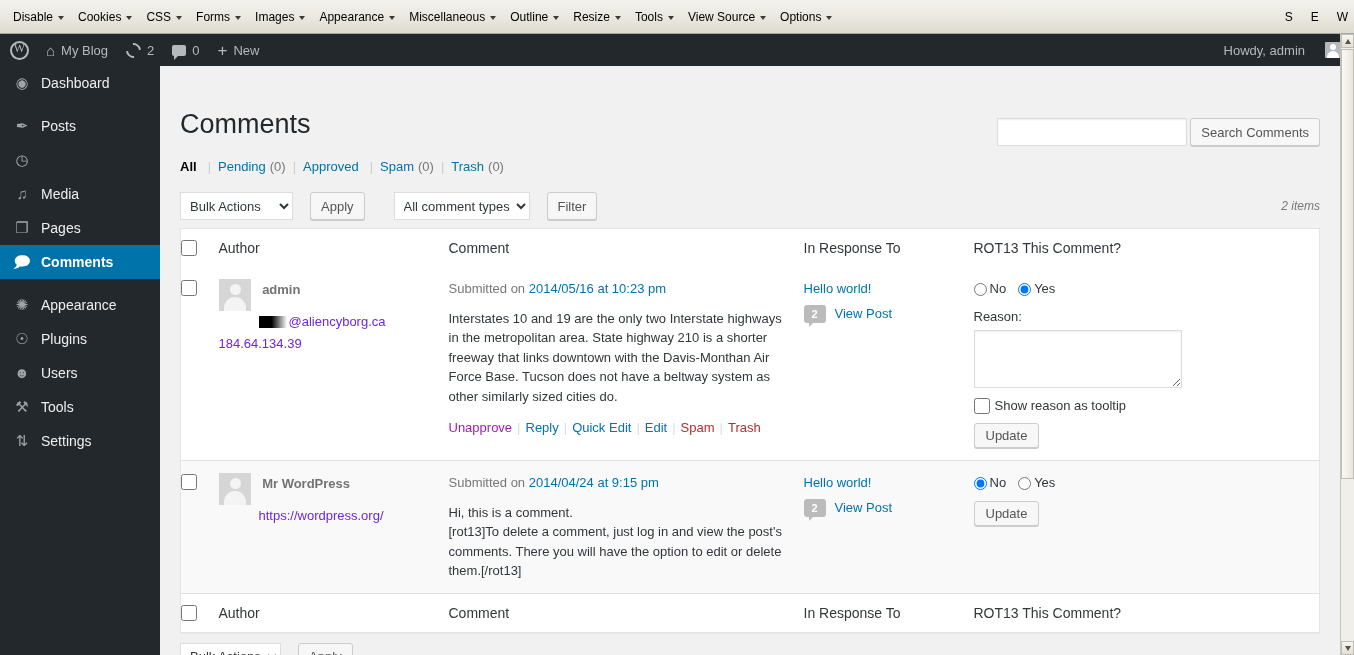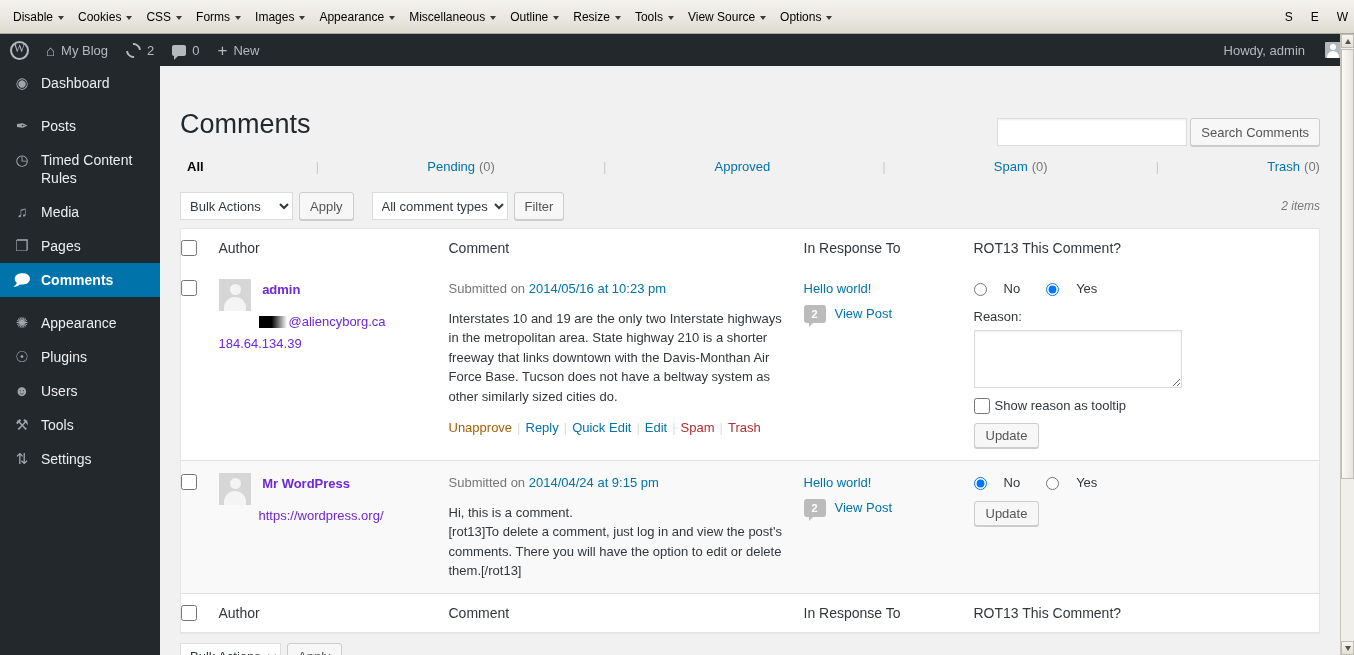--- a/index.html
+++ b/index.html
@@ -155,23 +155,23 @@
     border-top: 6px solid #b4b9be; display: inline-block;
   }
 
   h1.wp-heading {
     font-size: 27px; font-weight: 400; color: #23282d;
     margin: 22px 0 6px 0; line-height: 1.3; padding: 9px 0 4px 0;
   }
 
   
   ul.subsubsub {
-    list-style: none; margin: 8px 0 0 7px; padding: 0;
+    list-style: none; margin: 8px 0 0 0; padding: 0;
     font-size: 13px; color: #555; line-height: 2;
-    display: flex; align-items: center; flex-wrap: wrap; justify-content: space-between;
+    display: flex; align-items: center; flex-wrap: wrap;
   }
   ul.subsubsub li { display: inline-flex; align-items: center; }
   ul.subsubsub a { color: #0073aa; text-decoration: none; cursor: pointer; }
   ul.subsubsub a.current { color: #000; font-weight: 600; }
   .cnt { color: #777; margin-left: 4px; }
   .bar { color: #ccc; margin: 0 7px; }
 
   
   #search-box {
     position: absolute; right: 20px; top: 52px; display: flex; gap: 3px;
@@ -183,21 +183,21 @@
   }
   .button-secondary {
     background: #f7f7f7; border: 1px solid #ccc; color: #555;
     border-radius: 3px; padding: 0 10px; height: 28px; font-size: 13px;
     cursor: pointer; box-shadow: 0 1px 0 #ccc;
     font-family: "Liberation Sans", sans-serif;
   }
 
   
   .tablenav {
-    height: 36px; display: flex; align-items: center; gap: 6px;
+    height: 36px; display: flex; align-items: center; gap: 17px;
     margin: 8px 0 4px 0; position: relative;
   }
   select.wp-select {
     height: 28px; font-size: 13px; padding: 2px 2px 2px 5px;
     border: 1px solid #ddd; background: #fff; color: #32373c;
     font-family: "Liberation Sans", sans-serif;
     border-radius: 0;
   }
   .displaying-num {
     position: absolute; right: 0; font-size: 12px; font-style: italic;
@@ -243,38 +243,38 @@
     overflow: hidden; margin-right: 8px;
   }
   .avatar-lg::before {
     content: ""; position: absolute; left: 11px; top: 5px;
     width: 11px; height: 11px; border-radius: 50%; background: #f4f4f4;
   }
   .avatar-lg::after {
     content: ""; position: absolute; left: 5px; top: 18px;
     width: 22px; height: 16px; border-radius: 11px 11px 0 0; background: #f4f4f4;
   }
-  .author-name { font-weight: 700; color: #6d28d9; display: inline-block;
+  .author-name { font-weight: 700; color: #737373; display: inline-block;
                  padding-top: 1px; text-align: center; }
   .author-meta { margin-top: 1px; }
   .author-link { color: #6d28d9; text-decoration: none; cursor: pointer; }
   .redact {
     display: inline-block; width: 28px; height: 12px;
     background: linear-gradient(to right, #000 0%, #000 45%, #fff 100%);
     vertical-align: middle; margin-right: 2px; position: relative; top: -1px;
   }
   .ip-line { margin-top: 2px; }
 
   
   .submitted-on { color: #777; margin-bottom: 10px; }
   .submitted-on a { color: #0073aa; text-decoration: none; cursor: pointer; }
   .comment-body p { margin: 0 0 0 0; }
   .row-actions { margin-top: 12px; color: #ddd; font-size: 13px; }
   .row-actions a { text-decoration: none; cursor: pointer; }
-  .ra-unapprove { color: #a16207; }
+  .ra-unapprove { color: #a21caf; }
   .ra-reply, .ra-quickedit, .ra-edit { color: #0073aa; }
   .ra-spam { color: #b32d2e; }
   .ra-trash { color: #b32d2e; }
   .ra-sep { color: #ddd; margin: 0 5px; }
 
   
   .resp-title { color: #0073aa; text-decoration: none; cursor: pointer;
                 display: block; margin-bottom: 5px; }
   .post-com-count-wrap { display: flex; align-items: center; gap: 9px; }
   .post-com-count {
@@ -282,21 +282,21 @@
     border-radius: 3px; padding: 2px 6px; position: relative;
     line-height: 14px; min-width: 22px; text-align: center;
   }
   .post-com-count::after {
     content: ""; position: absolute; left: 5px; bottom: -4px;
     border-left: 5px solid #bbb; border-bottom: 5px solid transparent;
   }
   .view-post-link { color: #0073aa; text-decoration: none; cursor: pointer; }
 
   
-  .radio-line { display: flex; align-items: center; gap: 17px;
+  .radio-line { display: flex; align-items: center; gap: 3px;
                 margin-bottom: 8px; }
   .radio-line input[type=radio] { width: 13px; height: 13px; margin: 0; }
   .radio-line label { margin-right: 9px; font-size: 13px; color: #32373c; }
   .reason-label { display: block; margin-bottom: 4px; font-size: 13px; }
   textarea.reason-box {
     width: 208px; height: 58px; border: 1px solid #ddd; background: #fff;
     resize: both; font-family: "Liberation Sans", sans-serif; font-size: 13px;
     box-shadow: inset 0 1px 2px rgba(0,0,0,.07); padding: 4px 6px;
   }
   .tooltip-line {
@@ -429,21 +429,20 @@
     <span class="micon">◉</span>
     <span class="mlabel">Dashboard</span>
   </div>
   <div class="menu-sep"></div>
   <div class="menu-item">
     <span class="micon">✒</span>
     <span class="mlabel">Posts</span>
   </div>
   <div class="menu-item">
     <span class="micon">◷</span>
-    <span class="mlabel">Timed Content Rules</span>
   </div>
   <div class="menu-item">
     <span class="micon">♫</span>
     <span class="mlabel">Media</span>
   </div>
   <div class="menu-item">
     <span class="micon">❐</span>
     <span class="mlabel">Pages</span>
   </div>
   <div class="menu-item current">

